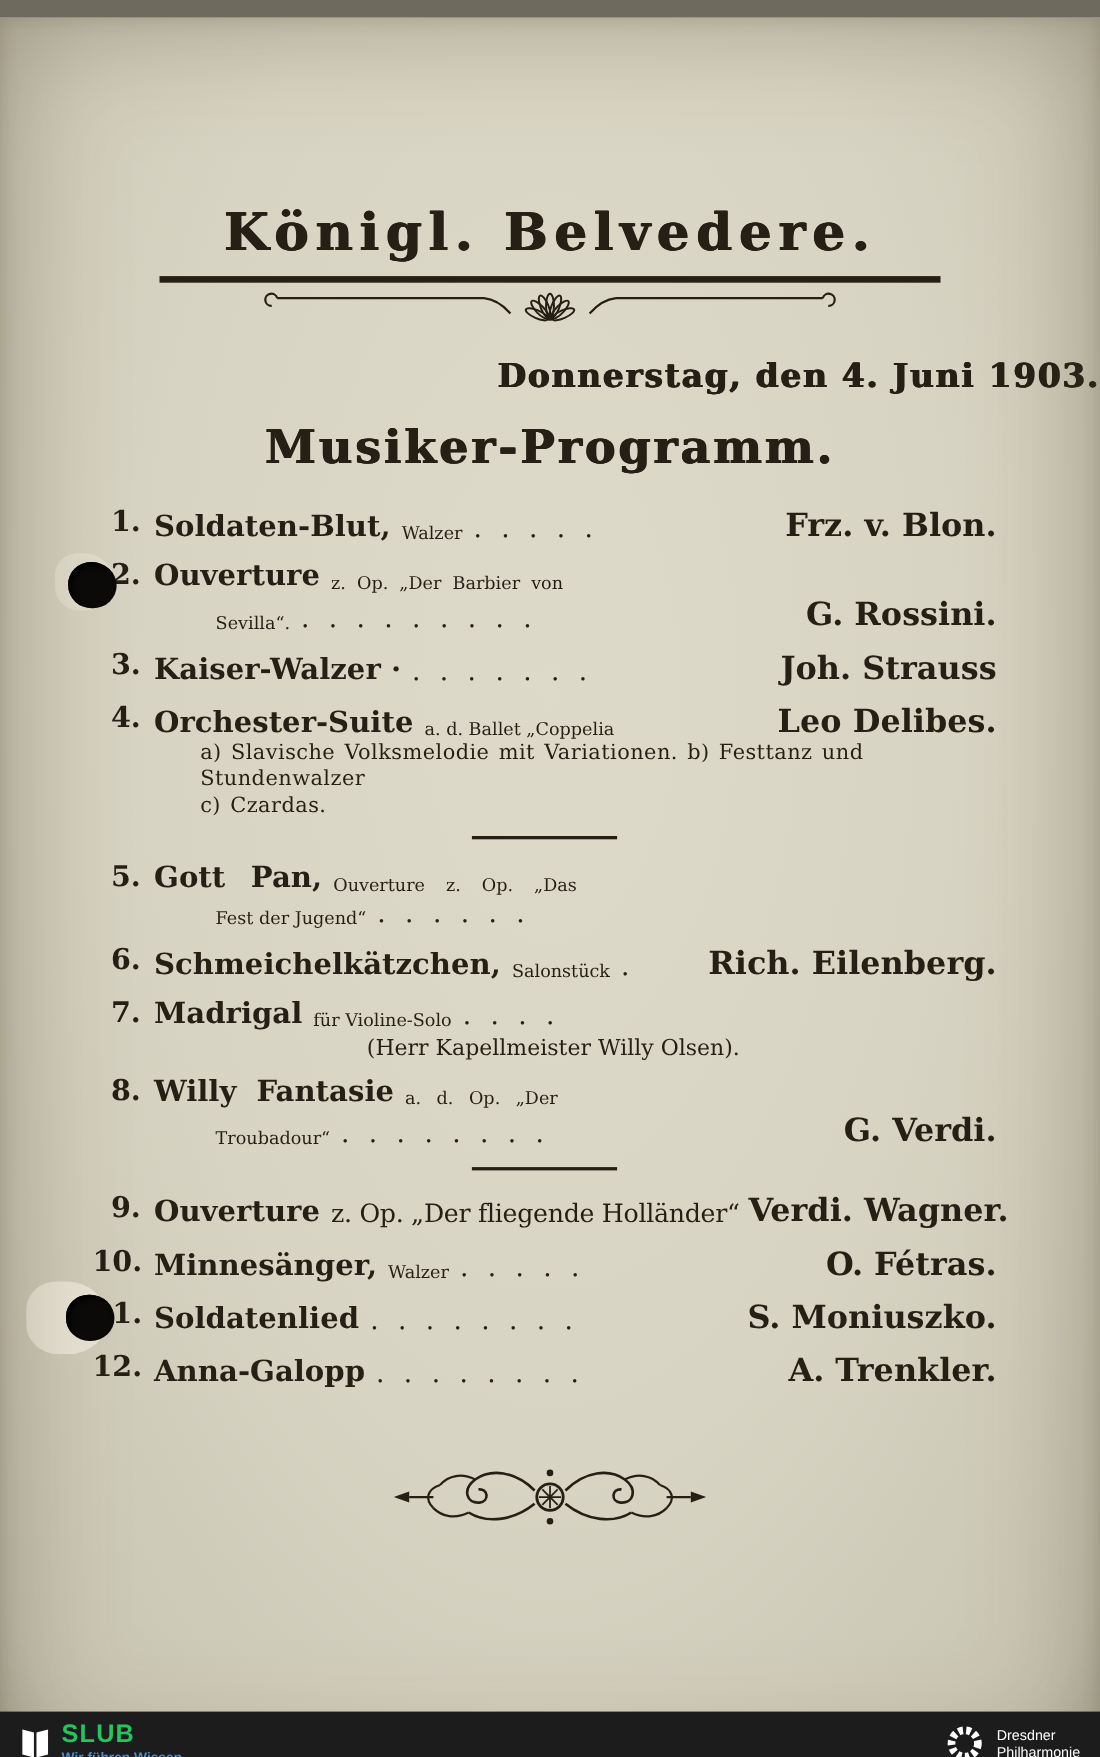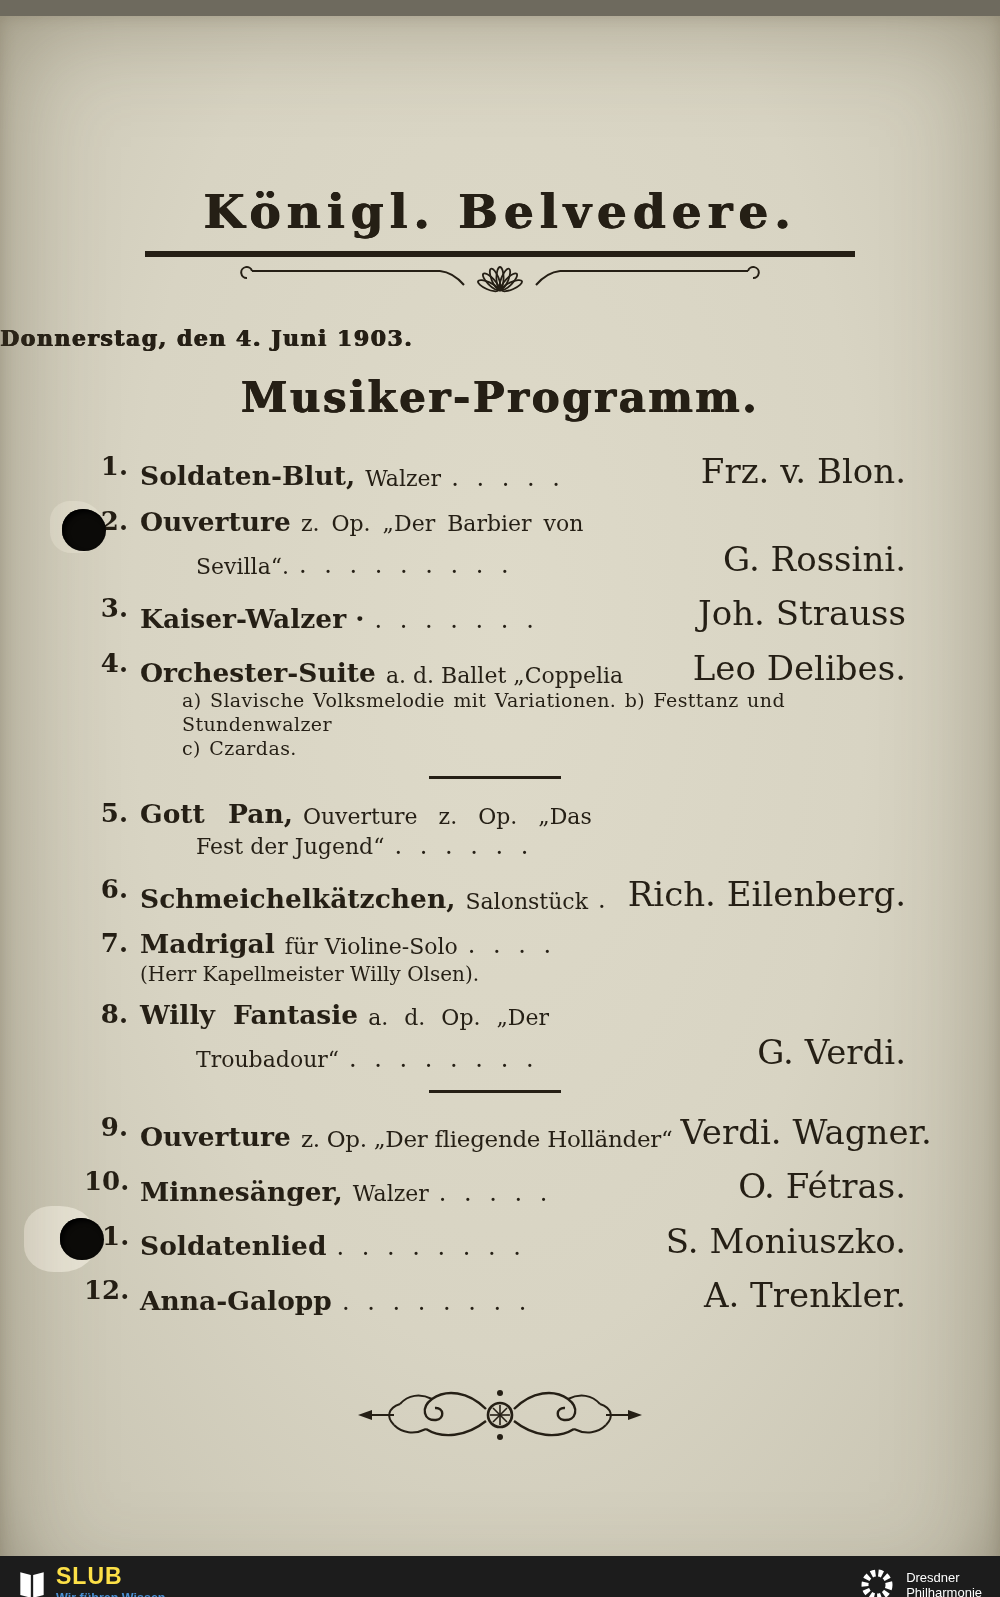--- a/index.html
+++ b/index.html
@@ -23,51 +23,51 @@
     margin:168px 0 0 0;
     text-align:center;
     font-size:47px;font-weight:bold;letter-spacing:6px;
   }
   .title-rule{
     width:710px;height:6px;background:#251f15;margin:12px auto 0;
   }
   .ornament-wrap{ text-align:center; margin-top:2px; }
 
   .date-line{
-    margin-top:26px;text-align:left;
-    font-size:22px;font-weight:bold;letter-spacing:1.5px;
+    margin-top:26px;text-align:right;
+    font-size:30px;font-weight:bold;letter-spacing:1.5px;
   }
   .prog-title{
     margin-top:22px;text-align:center;
     font-size:42px;font-weight:bold;letter-spacing:2.5px;
   }
 
   .program{ margin:28px 94px 0 84px; }
   .item{ position:relative; margin-bottom:12px; display:flex; }
   .num{
     width:44px; flex:0 0 44px; text-align:right; padding-right:12px;
     font-weight:bold; font-size:26px; line-height:1.25;
   }
   .body{ flex:1; min-width:0; }
   .line{ display:flex; align-items:flex-end; line-height:1.25; }
   .t-bold{ font-weight:bold; font-size:26.5px; white-space:nowrap; }
-  .t-reg{ font-size:22px; margin-left:10px; white-space:nowrap; }
+  .t-reg{ font-size:16px; margin-left:10px; white-space:nowrap; }
   .fit{ font-size:23px; letter-spacing:-0.3px; }
   .dots{
     flex:1; min-width:0; overflow:hidden; white-space:nowrap;
     font-size:24px; word-spacing:10px; padding:0 10px;
   }
   .spacer{ flex:1; min-width:8px; }
-  .composer{ margin-left:auto; font-weight:normal; font-size:34px; white-space:nowrap; }
+  .composer{ margin-left:auto; font-weight:bold; font-size:29px; white-space:nowrap; }
   .line2{ padding-left:46px; }
   .ws-sm{ word-spacing:5px; }
   .ws-md{ word-spacing:9px; }
   .ws-lg{ word-spacing:14px; }
   .note-block{ padding-left:42px; font-size:19px; line-height:1.25; letter-spacing:.4px; word-spacing:2px; }
-  .note-center{ text-align:left; font-size:20px; padding-right:40px; margin-top:2px; }
+  .note-center{ text-align:center; font-size:20px; padding-right:40px; margin-top:2px; }
 
   .divider{ width:132px; height:3px; background:#251f15; margin:16px auto 18px; }
 
   .flourish-wrap{ text-align:center; margin-top:62px; }
 
   
   .tear{
     position:absolute; background:#e9e5d6; opacity:.95;
     border-radius:42% 58% 55% 45%;
   }
@@ -85,21 +85,21 @@
   
   .footer{
     position:absolute; left:0; right:0; bottom:0; height:57px;
     background:#1c1c1c;
     display:flex; align-items:center; justify-content:space-between;
     padding:0 18px; box-sizing:border-box;
     font-family:"Liberation Sans", sans-serif;
     z-index:10;
   }
   .brand{ display:flex; align-items:center; gap:10px; }
-  .slub-name{ color:#fde047; font-size:23px; font-weight:bold; letter-spacing:1px; line-height:1; }
+  .slub-name{ color:#22c55e; font-size:23px; font-weight:bold; letter-spacing:1px; line-height:1; }
   .slub-tagline{ color:#4a8fd3; font-size:12.5px; font-weight:bold; margin-top:3px; }
   .ph-text{ color:#ffffff; font-size:13px; line-height:15px; }
 </style>
 </head>
 <body>
 
 <div class="paper">
 
   <h1 class="doc-title fat">Königl. Belvedere.</h1>
   <div class="title-rule"></div>

